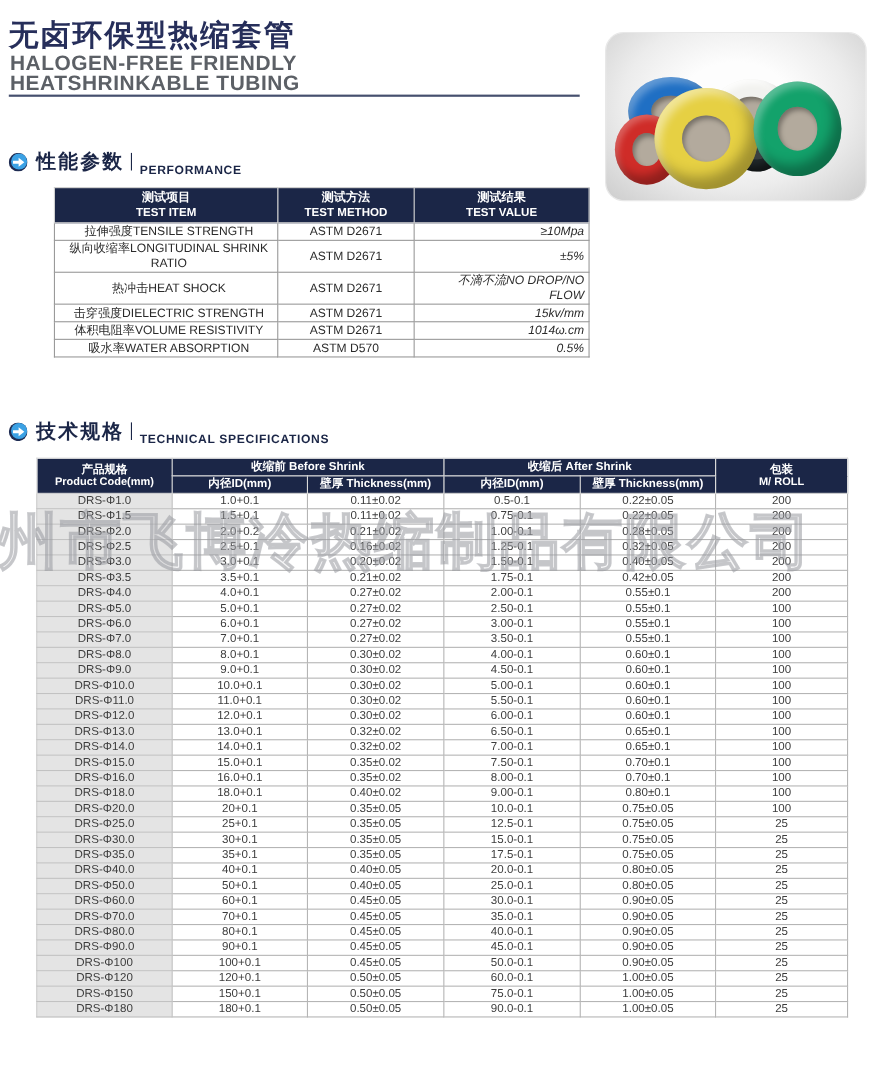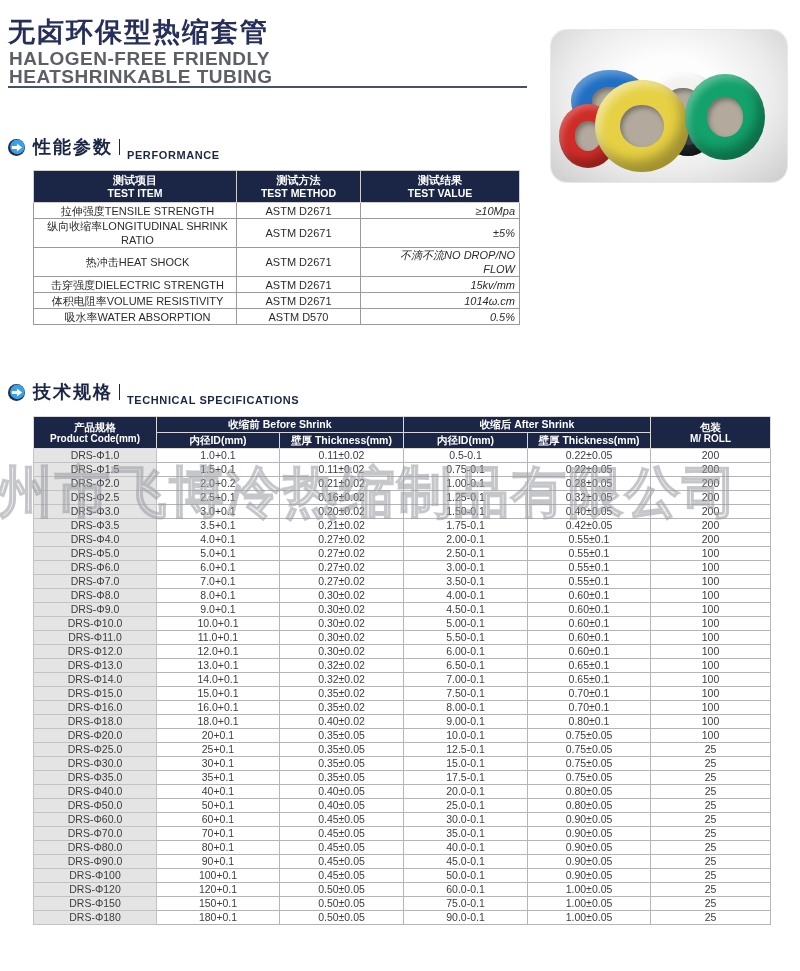--- a/index.html
+++ b/index.html
@@ -63,21 +63,21 @@
   .sec-bar{width:1px;height:16px;background:var(--navy);margin:0 7px 0 6px;}
   .sec-en{font-size:11px;font-weight:bold;color:var(--navy);letter-spacing:.6px;padding-top:3px;margin-top:13px;}
 
   
   table{border-collapse:collapse;table-layout:fixed;position:absolute;}
   th{background:var(--navy);color:#fff;font-weight:bold;}
   .th-zh{display:block;font-size:11px;line-height:13px;}
   .th-en{display:block;font-size:10.5px;line-height:12px;}
 
   
-  .perf{left:33px;top:170px;width:486px;font-size:11px;}
+  .perf{left:49px;top:170px;width:486px;font-size:11px;}
   .perf th{border:1px solid #cfcfcf;padding:3px 2px;}
   .perf td{border:1px solid var(--grid);height:16px;line-height:14px;color:#2b2b2b;padding:0 4px;}
   .perf td:first-child{text-align:center;padding-left:9px;}
   .perf td:nth-child(2){text-align:center;}
   .perf td:nth-child(3){text-align:right;padding-left:12px;font-style:italic;}
 
   
   .spec{left:33px;top:416px;width:737px;font-size:10.5px;}
   .spec th{border:1px solid #d9d9d9;padding:1px 2px;height:15px;line-height:13px;font-size:10.5px;}
   .spec th .th-zh{font-size:10.5px;line-height:12px;}

